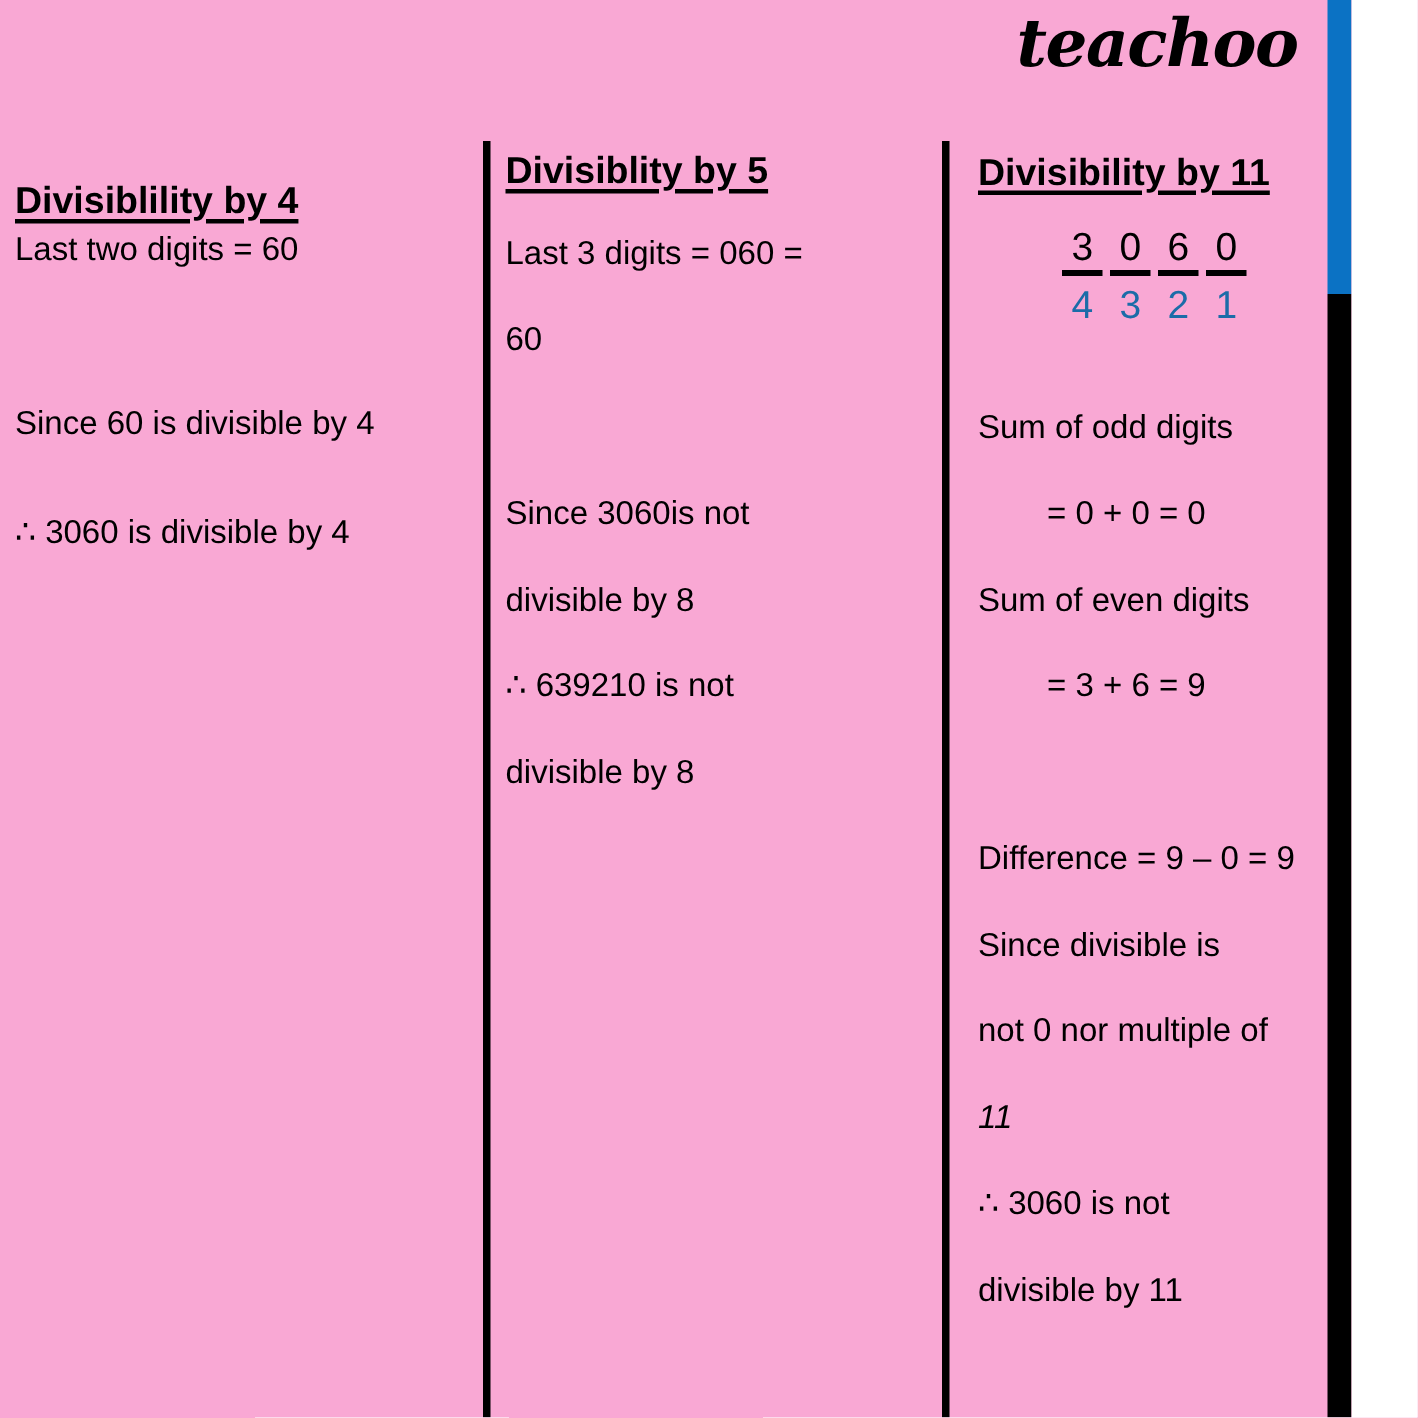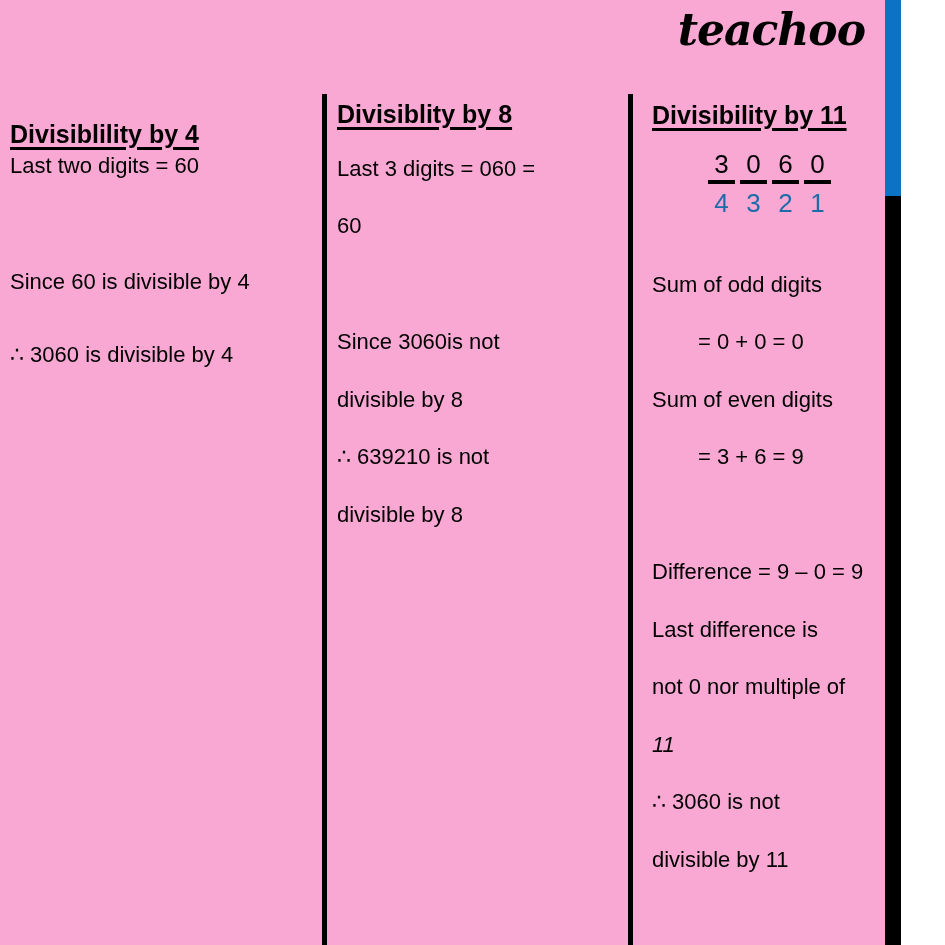--- a/index.html
+++ b/index.html
@@ -145,21 +145,21 @@
     <div class="col-heading">Divisiblility by 4</div>
 
     <div class="line" style="top:154px;">Last two digits = 60</div>
 
     <div class="line" style="top:270px;">Since 60 is divisible by 4</div>
 
     <div class="line" style="top:343px;">∴ 3060 is divisible by 4</div>
   </div>
 
   <div class="col col2">
-    <div class="col-heading">Divisiblity by 8</div>
+    <div class="col-heading">Divisiblity by 5</div>
 
     <div class="line" style="top:157px;">Last 3 digits = 060 =</div>
 
     <div class="line" style="top:214px;">60</div>
 
     <div class="line" style="top:330px;">Since 3060is not</div>
 
     <div class="line" style="top:388px;">divisible by 8</div>
 
     <div class="line" style="top:445px;">∴ 639210 is not</div>
@@ -188,21 +188,21 @@
     <div class="line" style="top:273px;">Sum of odd digits</div>
 
     <div class="line indent" style="top:330px;">= 0  + 0 = 0</div>
 
     <div class="line" style="top:388px;">Sum of even digits</div>
 
     <div class="line indent" style="top:445px;">= 3 + 6 = 9</div>
 
     <div class="line" style="top:560px;">Difference = 9 – 0 = 9</div>
 
-    <div class="line" style="top:618px;">Last difference is</div>
+    <div class="line" style="top:618px;">Since divisible is</div>
 
     <div class="line" style="top:675px;">not 0 nor multiple of</div>
 
     <div class="line" style="top:733px;font-style:italic;">11</div>
 
     <div class="line" style="top:790px;">∴ 3060 is not</div>
 
     <div class="line" style="top:848px;">divisible by 11</div>
   </div>
 

